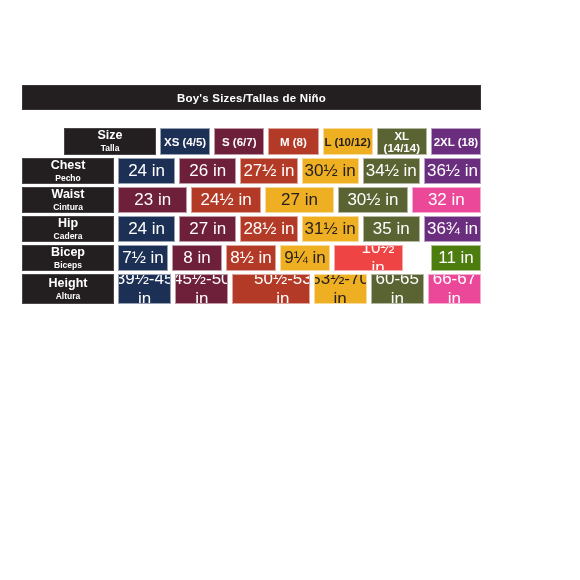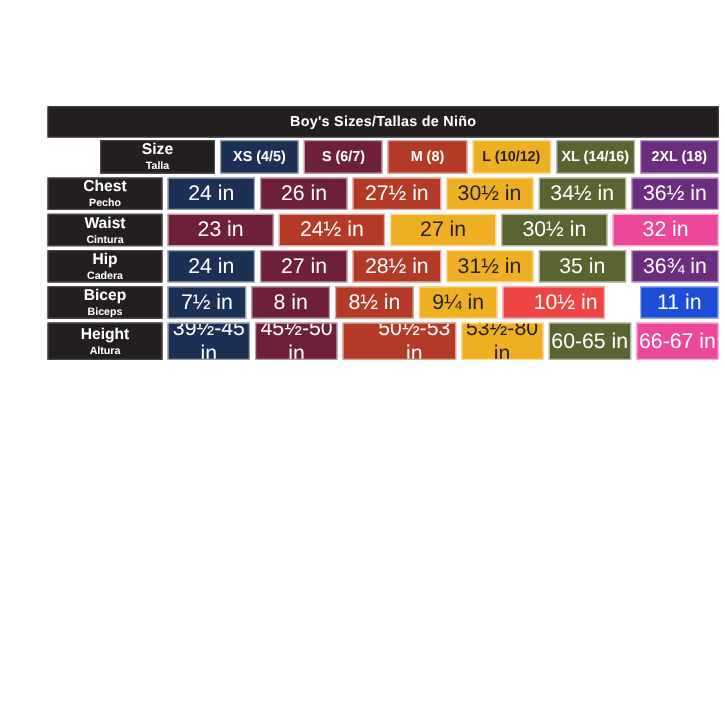--- a/index.html
+++ b/index.html
@@ -9,23 +9,23 @@
   }
   body {
     width: 580px;
     height: 580px;
     font-family: "Liberation Sans", sans-serif;
     -webkit-font-smoothing: antialiased;
   }
 
   #chart-wrap {
     position: absolute;
-    left: 38px;
+    left: 22px;
     top: 85px;
-    width: 537px;
+    width: 459px;
   }
 
   
   .title-bar {
     height: 25px;
     background: #231f20;
     color: #ffffff;
     display: flex;
     align-items: center;
     justify-content: center;
@@ -81,42 +81,42 @@
     font-size: 11px;
     font-weight: bold;
   }
   .cell.col:last-child { margin-right: 0; }
 
   .row.header .cell.col {
     font-size: 11.5px;
     font-weight: bold;
   }
 
-  .row.header { margin-top: 2px; height: 27px; padding-left: 42px; }
+  .row.header { margin-top: 18px; height: 27px; padding-left: 42px; }
   .row.data   { height: 26px; }
   .row.data .cell.col { font-weight: normal; font-size: 17px; }
   .row.tall   { height: 30px; }
 </style>
 </head>
 <body>
 
 <div id="chart-wrap">
 
   <div class="title-bar">Boy's Sizes/Tallas de Niño</div>
 
   <div class="row header">
     <div class="cell label">
       <span class="big">Size</span>
       <span class="small">Talla</span>
     </div>
     <div class="cell col" style="background: rgb(28, 48, 85); color: rgb(255, 255, 255);">XS (4/5)</div>
     <div class="cell col" style="background: rgb(110, 31, 57); color: rgb(255, 255, 255);">S (6/7)</div>
     <div class="cell col" style="background: rgb(178, 58, 38); color: rgb(255, 255, 255);">M (8)</div>
     <div class="cell col" style="background: rgb(239, 175, 34); color: rgb(35, 31, 32);">L (10/12)</div>
-    <div class="cell col" style="background: rgb(90, 99, 50); color: rgb(255, 255, 255);">XL (14/16)</div>
+    <div class="cell col" style="background: rgb(90, 99, 50); color: rgb(255, 255, 255);">XL (14/14)</div>
     <div class="cell col" style="background: rgb(107, 45, 126); color: rgb(255, 255, 255);">2XL (18)</div>
   </div>
 
   <div class="row data">
     <div class="cell label">
       <span class="big">Chest</span>
       <span class="small">Pecho</span>
     </div>
     <div class="cell col" style="background: rgb(28, 48, 85); color: rgb(255, 255, 255);">24 in</div>
     <div class="cell col" style="background: rgb(110, 31, 57); color: rgb(255, 255, 255);">26 in</div>
@@ -154,29 +154,29 @@
   <div class="row data">
     <div class="cell label">
       <span class="big">Bicep</span>
       <span class="small">Biceps</span>
     </div>
     <div class="cell col" style="background: rgb(28, 48, 85); color: rgb(255, 255, 255);">7½ in</div>
     <div class="cell col" style="background: rgb(110, 31, 57); color: rgb(255, 255, 255);">8 in</div>
     <div class="cell col" style="background: rgb(178, 58, 38); color: rgb(255, 255, 255);">8½ in</div>
     <div class="cell col" style="background: rgb(239, 175, 34); color: rgb(35, 31, 32);">9¼ in</div>
     <div class="cell col" style="background: #ef4444; color: rgb(255, 255, 255); padding-left: 19px;">10½ in</div>
-    <div class="cell col" style="background: #1d4ed8; color: rgb(255, 255, 255); margin-left: 24px;">11 in</div>
+    <div class="cell col" style="background: #4d7c0f; color: rgb(255, 255, 255); margin-left: 24px;">11 in</div>
   </div>
 
   <div class="row data tall">
     <div class="cell label">
       <span class="big">Height</span>
       <span class="small">Altura</span>
     </div>
     <div class="cell col" style="background: rgb(28, 48, 85); color: rgb(255, 255, 255);">39½-45 in</div>
     <div class="cell col" style="background: rgb(110, 31, 57); color: rgb(255, 255, 255);">45½-50 in</div>
     <div class="cell col" style="background: rgb(178, 58, 38); color: rgb(255, 255, 255); padding-left: 24px;">50½-53 in</div>
-    <div class="cell col" style="background: rgb(239, 175, 34); color: rgb(35, 31, 32);">53½-80 in</div>
+    <div class="cell col" style="background: rgb(239, 175, 34); color: rgb(35, 31, 32);">53½-70 in</div>
     <div class="cell col" style="background: rgb(90, 99, 50); color: rgb(255, 255, 255);">60-65 in</div>
     <div class="cell col" style="background: #ec4899; color: rgb(255, 255, 255);">66-67 in</div>
   </div>
 
 </div>
 
 </body></html>

